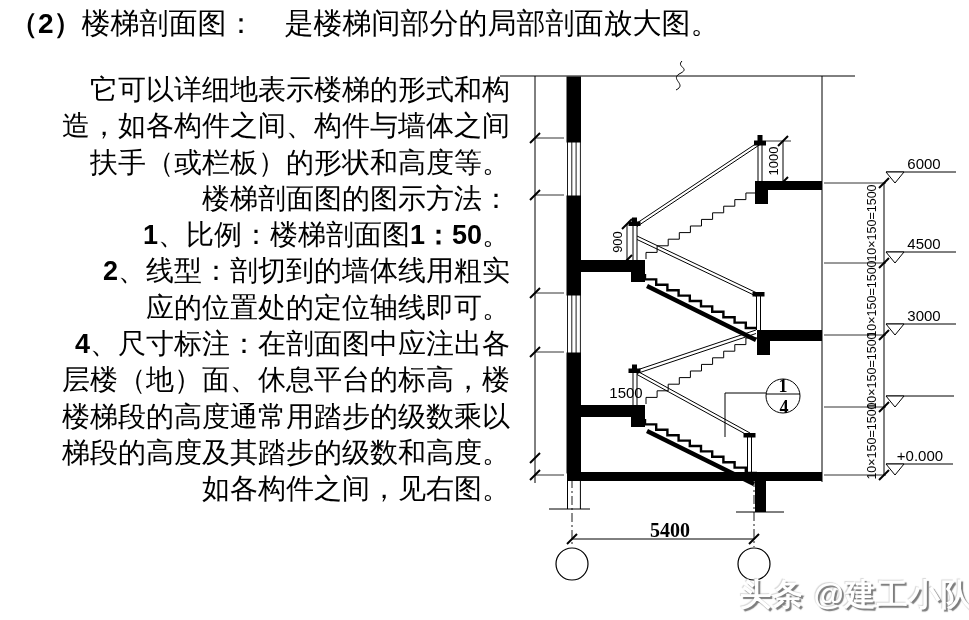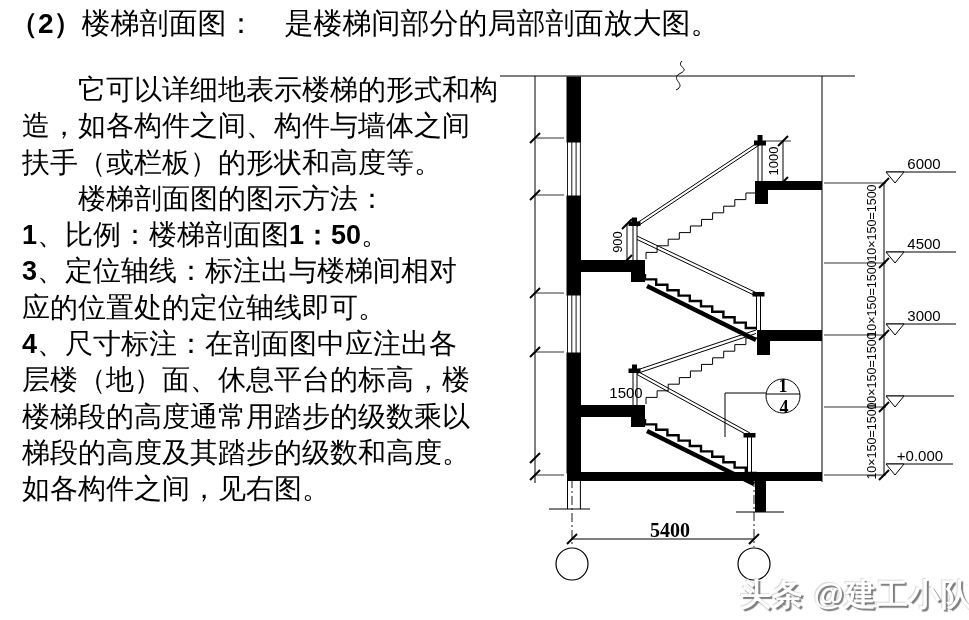--- a/index.html
+++ b/index.html
@@ -2,21 +2,21 @@
 <html><head>
 <meta charset="utf-8">
 <style>
   html,body{margin:0;padding:0;background:#fff;}
   body{width:969px;height:620px;position:relative;overflow:hidden;
        font-family:"Liberation Serif","DejaVu Serif",serif;color:#000;}
   .title{position:absolute;left:10px;top:6px;width:480px;font-size:29px;
          line-height:34px;white-space:nowrap;letter-spacing:0px;}
   .textcol{position:absolute;left:22px;top:72px;width:488px;font-size:28px;
            line-height:36.3px;}
-  .t-line{height:36.3px;white-space:nowrap;}
+  .t-line{height:36.3px;white-space:nowrap;text-align:right;}
   .b{font-weight:bold;font-family:"Liberation Sans","DejaVu Sans",sans-serif;font-size:27px;}
   .title .b{font-size:28px;}
   svg{position:absolute;left:0;top:0;}
   svg text{font-family:"Liberation Sans","DejaVu Sans",sans-serif;fill:#000;}
   .dimtxt{font-size:13px;}
   .elevtxt{font-size:15px;}
   .formtxt{font-size:12.5px;}
   .spantxt{font-size:20px;font-weight:bold;font-family:"Liberation Serif","DejaVu Serif",serif;}
   .callouttxt{font-size:18px;font-weight:bold;font-family:"Liberation Serif","DejaVu Serif",serif;}
   .watermark{position:absolute;left:740px;top:574px;font-size:31px;font-weight:bold;
@@ -30,21 +30,21 @@
 <div class="title">
     <div class="t-line"><span class="b">（2）</span><span>楼梯剖面图：</span><span>　是楼梯间部分的局部剖面放大图。</span></div>
   </div>
 
 <div class="textcol">
     <div class="t-line"><span>　　它可以详细地表示楼梯的形式和构</span></div>
     <div class="t-line"><span>造，如各构件之间、构件与墙体之间</span></div>
     <div class="t-line"><span>扶手（或栏板）的形状和高度等。</span></div>
     <div class="t-line"><span>　　楼梯剖面图的图示方法：</span></div>
     <div class="t-line"><span class="b">1</span><span>、比例：楼梯剖面图</span><span class="b">1：50</span><span>。</span></div>
-    <div class="t-line"><span class="b">3</span><span>、定位轴线：标注出与楼梯间相对</span></div>
+    <div class="t-line"><span class="b">2</span><span>、线型：剖切到的墙体线用粗实</span></div>
     <div class="t-line"><span>应的位置处的定位轴线即可。</span></div>
     <div class="t-line"><span class="b">4</span><span>、尺寸标注：在剖面图中应注出各</span></div>
     <div class="t-line"><span>层楼（地）面、休息平台的标高，楼</span></div>
     <div class="t-line"><span>楼梯段的高度通常用踏步的级数乘以</span></div>
     <div class="t-line"><span>梯段的高度及其踏步的级数和高度。</span></div>
     <div class="t-line"><span>如各构件之间，见右图。</span></div>
   </div>
 
 <svg width="969" height="620" viewBox="0 0 969 620">
   <g stroke="#000" fill="none" stroke-width="1">

